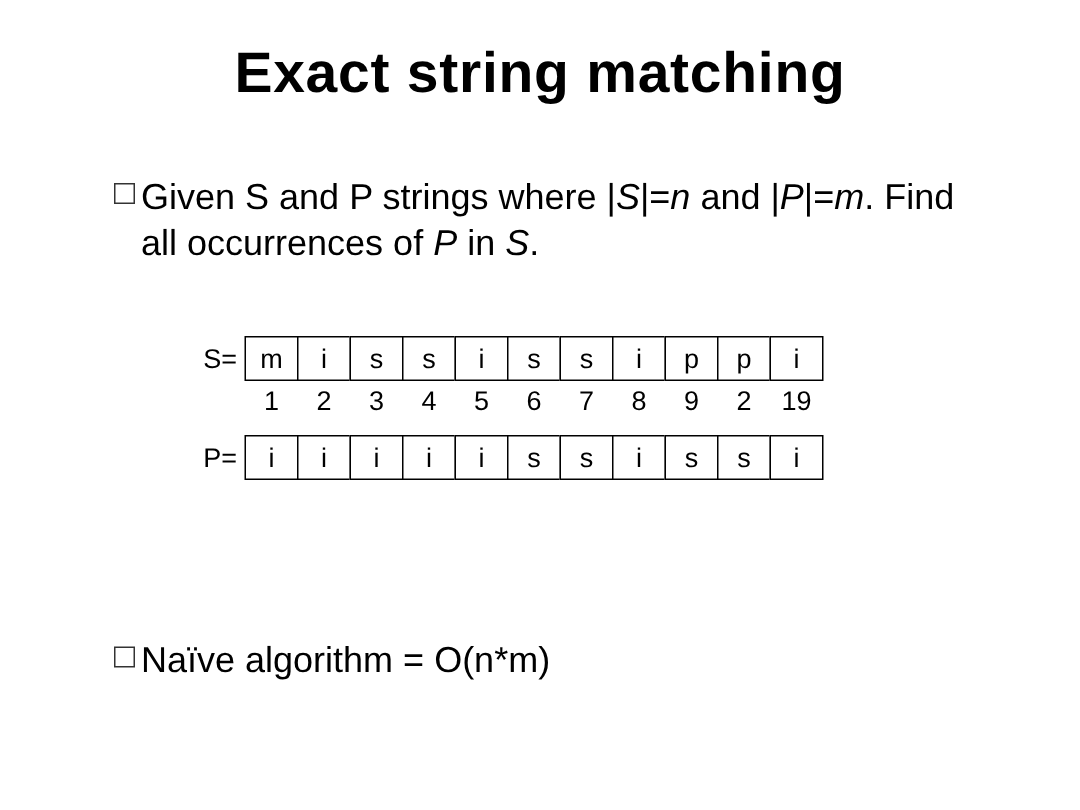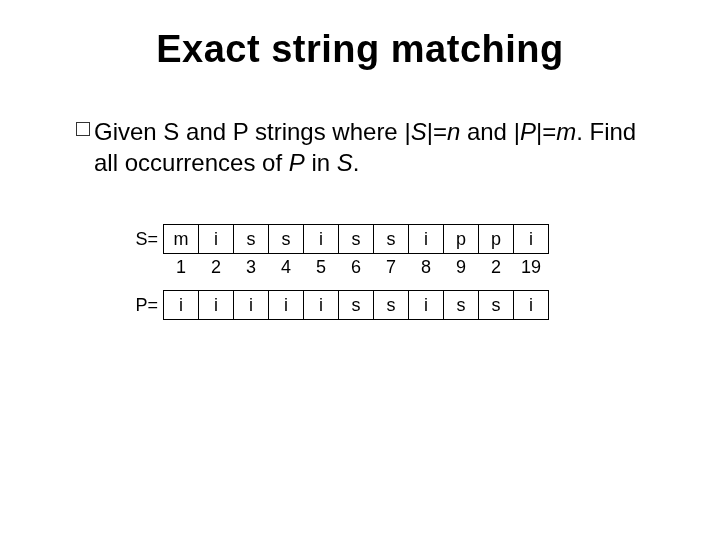--- a/index.html
+++ b/index.html
@@ -138,13 +138,17 @@
       <div class="cell">i</div>
       <div class="cell">s</div>
       <div class="cell">s</div>
       <div class="cell">i</div>
     </div>
 
   </div>
 
   <div class="spacer-bottom"></div>
 
+  <div class="bullet-row">
+    <span class="bullet-icon"></span>
+    <div class="bullet-text">Naïve algorithm = O(n*m)</div>
+  </div>
 </div>
 
 </body></html>

